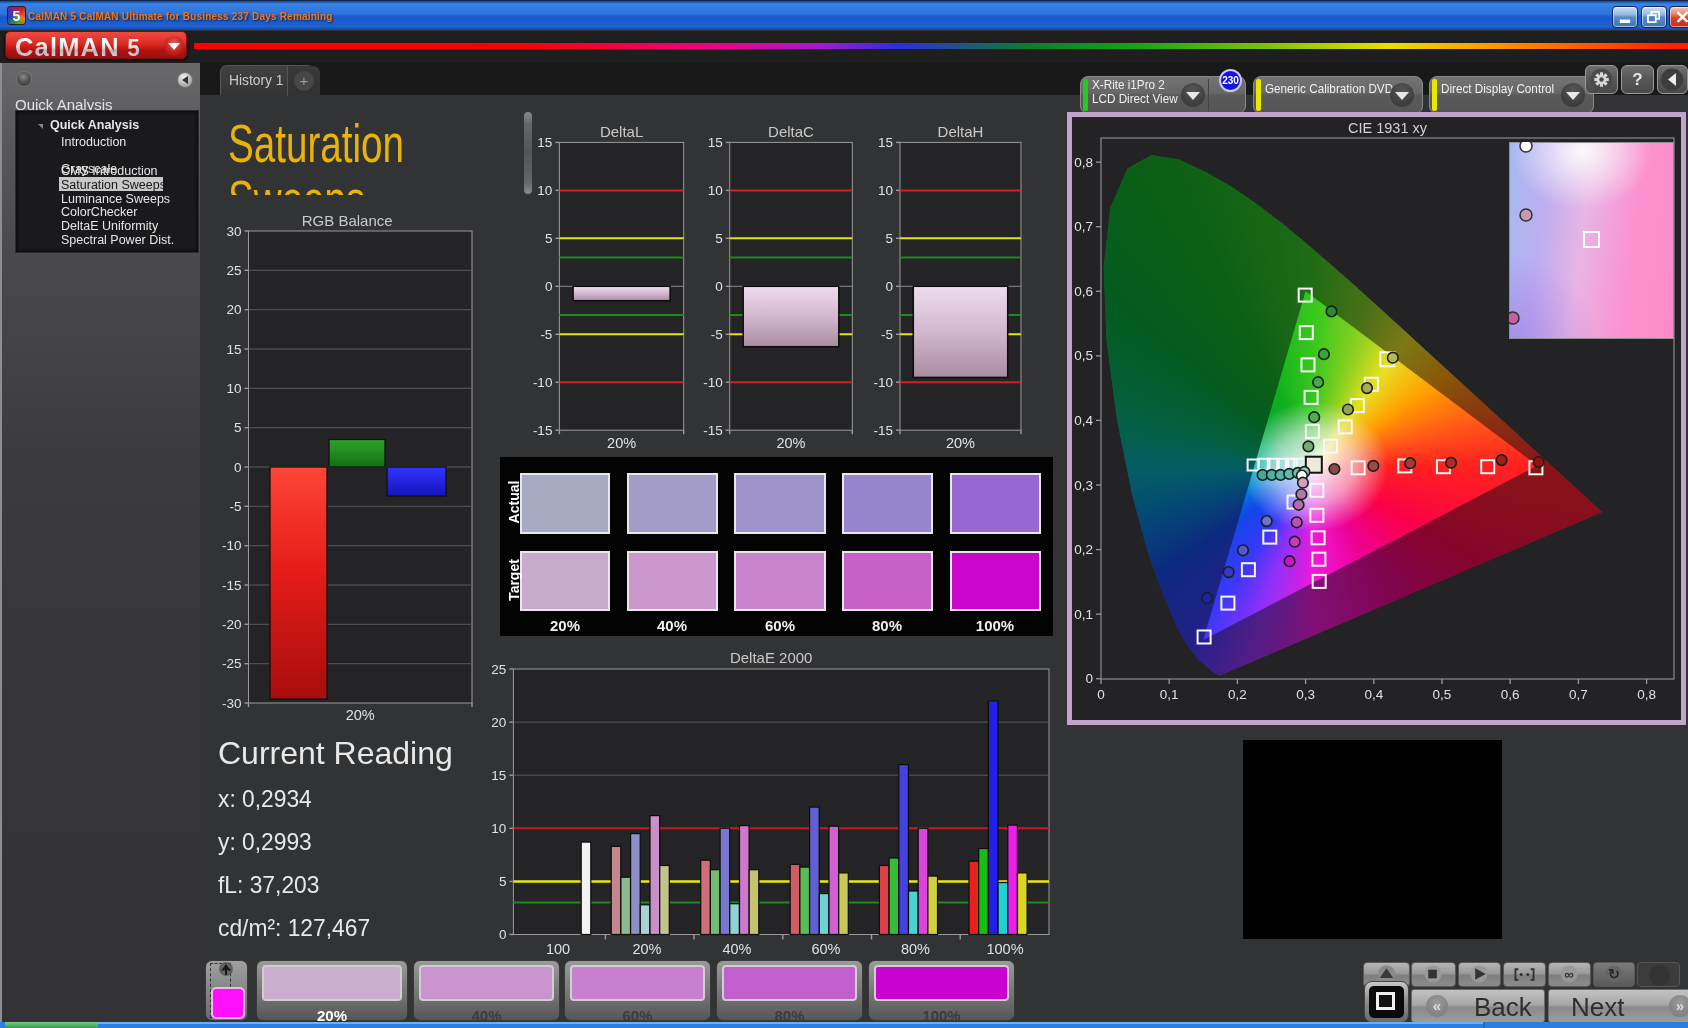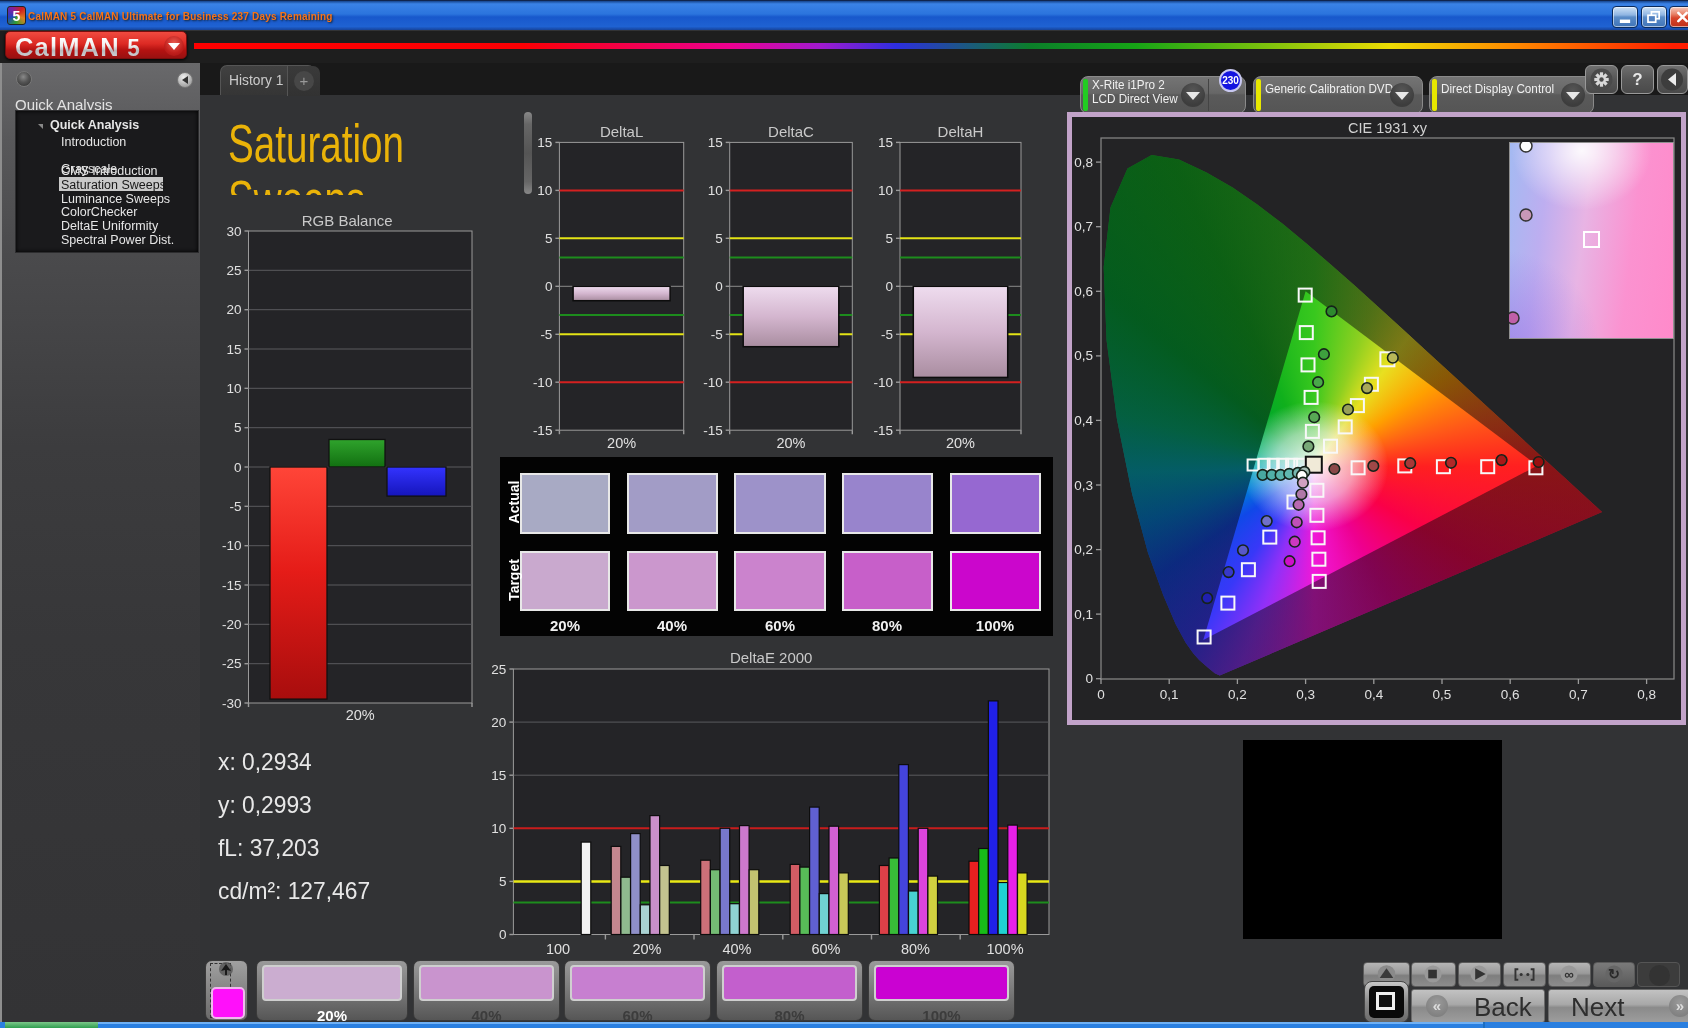--- a/index.html
+++ b/index.html
@@ -617,20 +617,21 @@
     <div class="navbtn abs" style="left:1548px;width:156px">
       <div style="position:absolute;left:22px;top:2px">Next</div>
       <div class="navcirc" style="right:12px">»</div>
     </div>
 <div id="bigtitle" class="abs">
       <div class="l" style="top:0px">Saturation</div>
       <div class="l" style="top:56px">Sweeps</div>
     </div>
     <div id="scrollpill" class="abs"></div>
     <div id="curread" class="abs">
+      <div class="h">Current Reading</div>
       <div class="v" style="margin-top:13px">x: 0,2934</div>
       <div class="v" style="margin-top:15px">y: 0,2993</div>
       <div class="v" style="margin-top:15px">fL: 37,203</div>
       <div class="v" style="margin-top:15px">cd/m²: 127,467</div>
     </div>
     <div id="blackrect" class="abs"></div>
     <div id="taskbar" class="abs"></div>
     <div id="taskgreen" class="abs"></div>
     <div id="tasklight" class="abs"></div>
     <div class="abs" style="left:1483px;top:1022px;width:2px;height:6px;background:#1d6ec0"></div>

